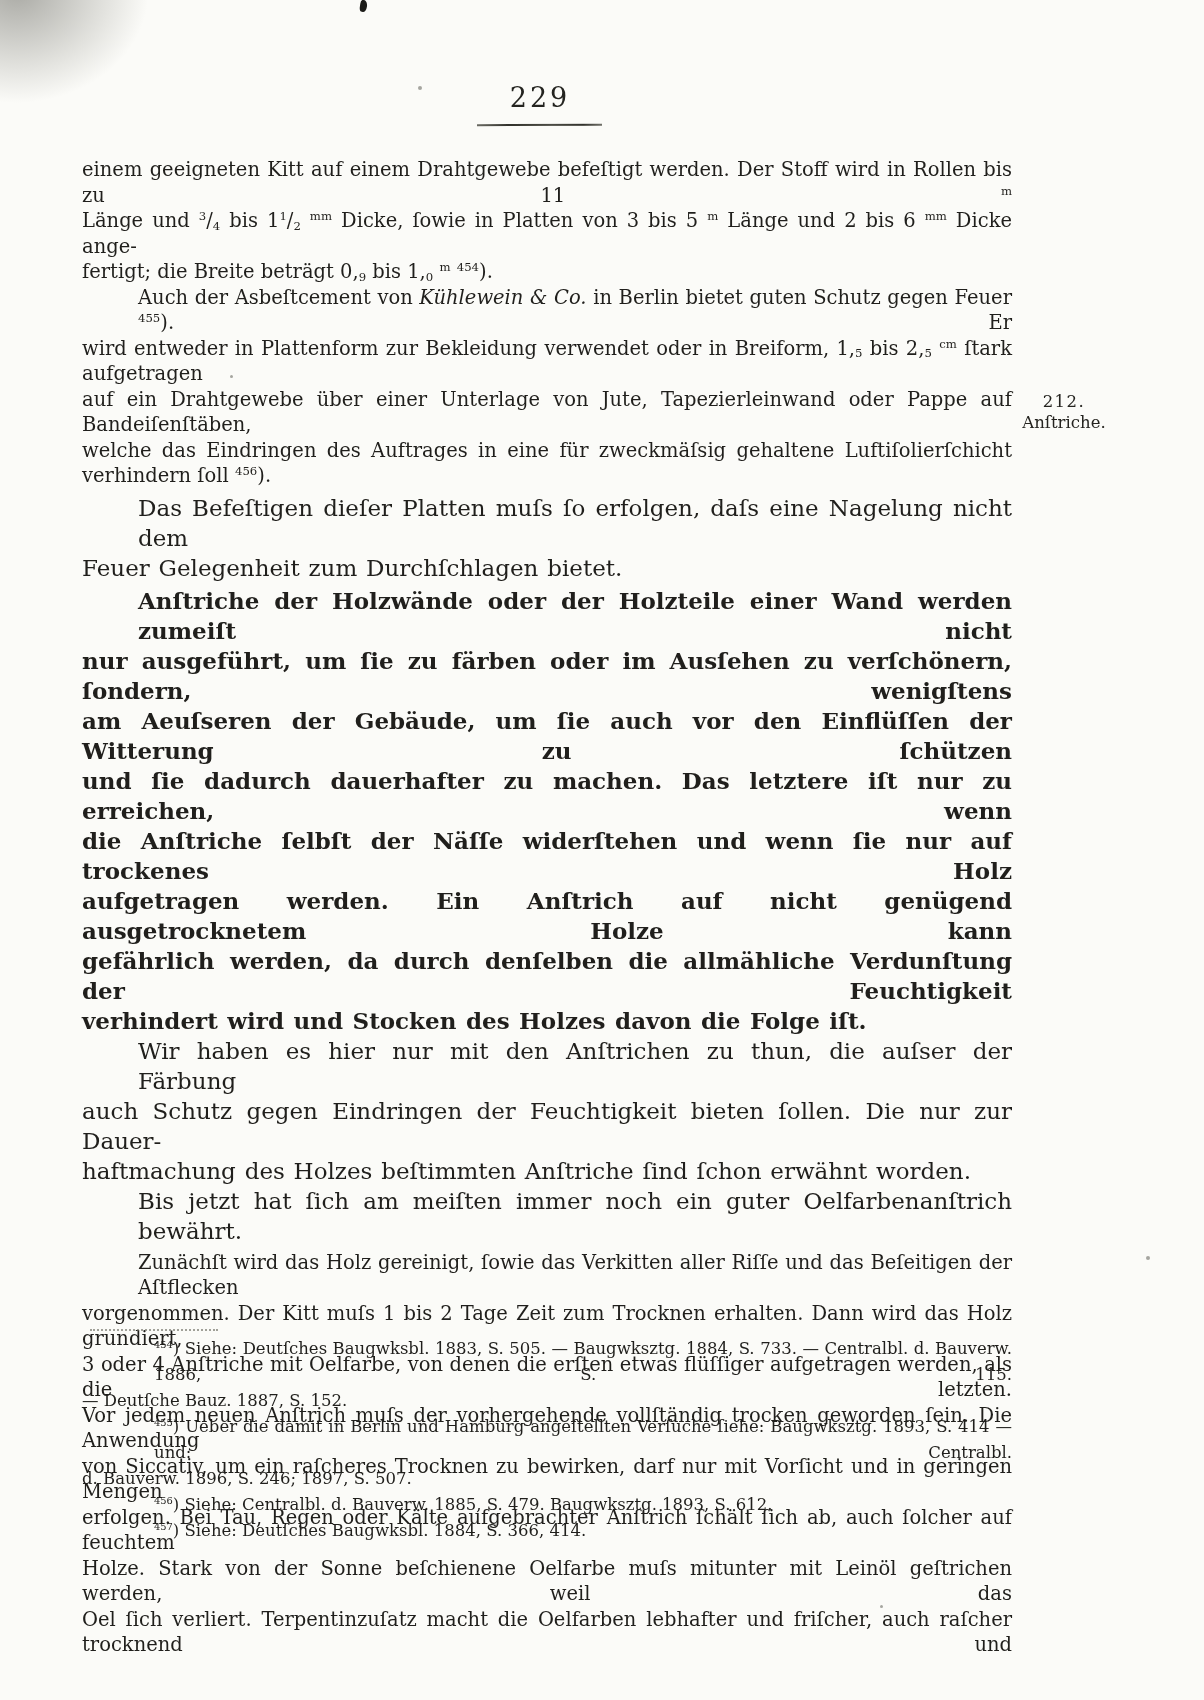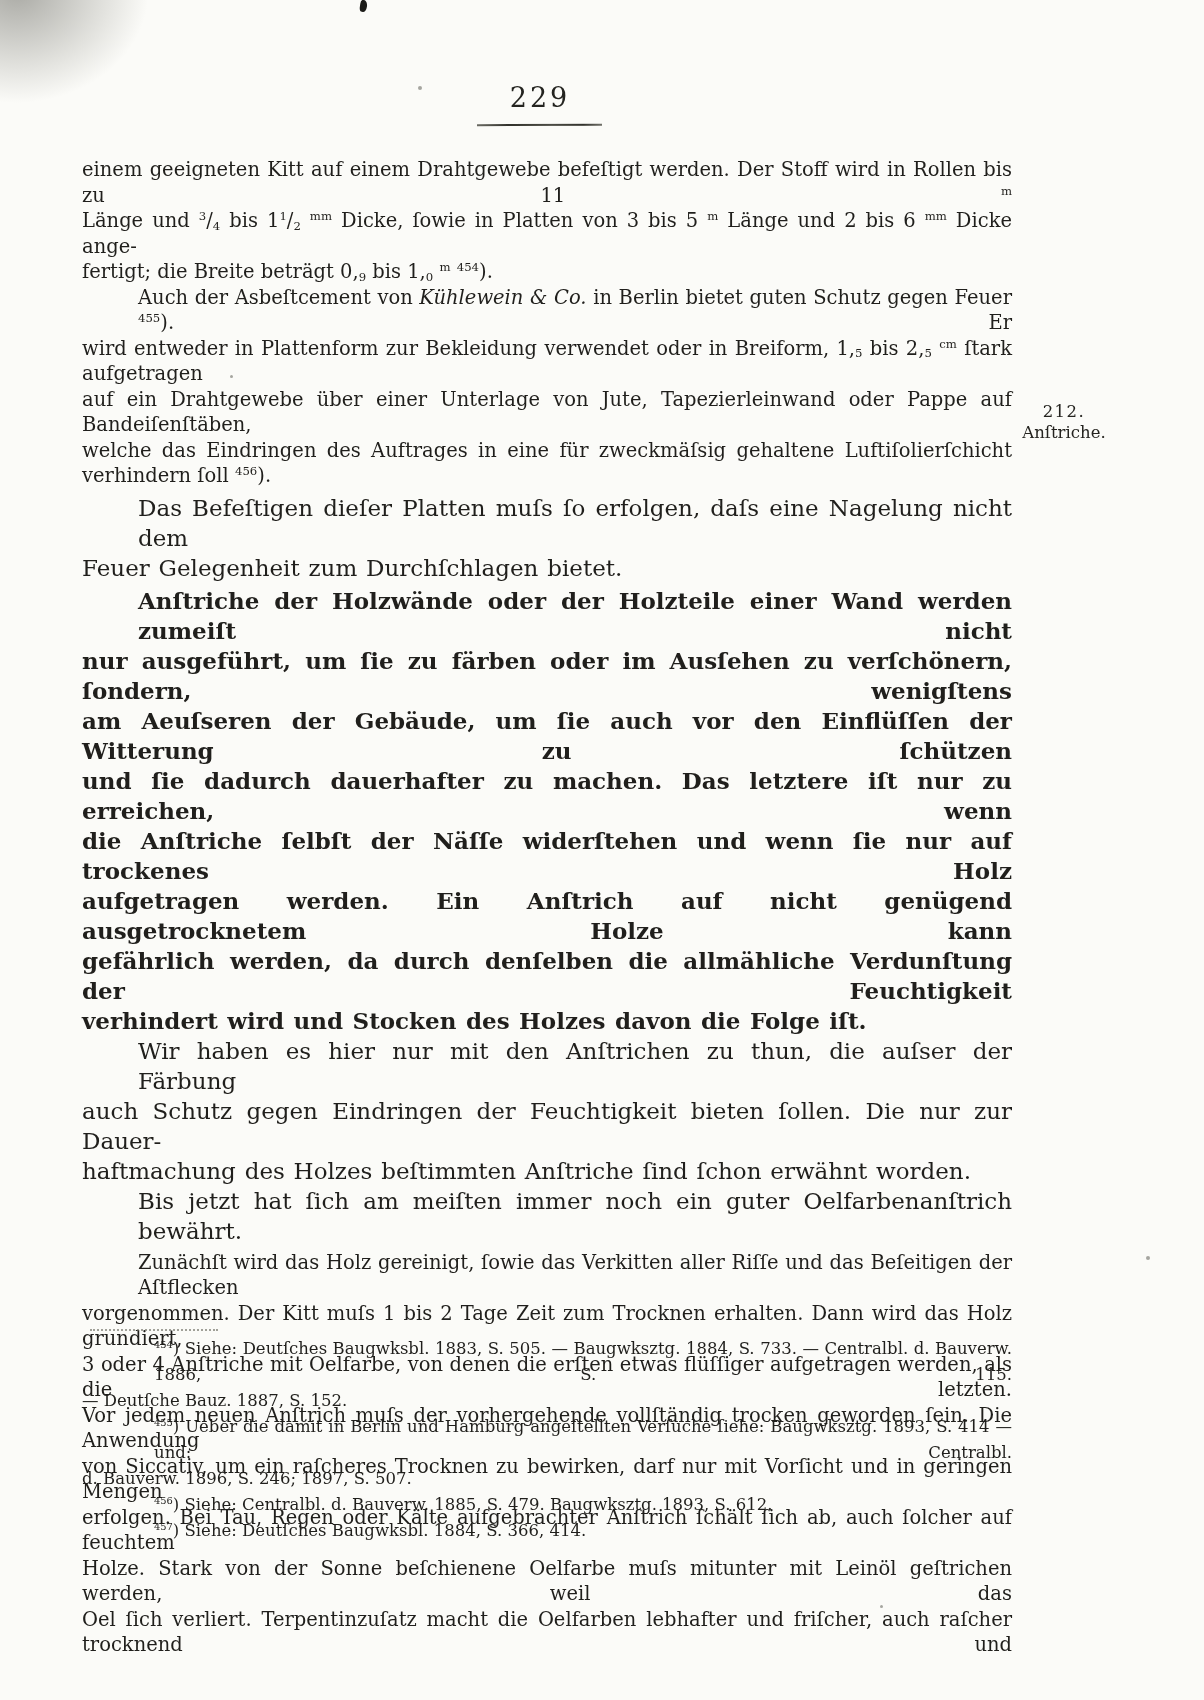--- a/index.html
+++ b/index.html
@@ -64,21 +64,21 @@
   .textcol .para:nth-child(10){margin-top:7px;}
   .line{text-align:justify;text-align-last:justify;}
   .line.last{text-align-last:left;}
   .para.indent > .line.first{padding-left:56px;}
   sup{font-size:.60em;line-height:0;letter-spacing:0;}
   sub{font-size:.60em;line-height:0;vertical-align:baseline;position:relative;top:.22em;}
   i{font-style:italic;}
 
   
   .margin-note{
-    position:absolute;left:1020px;top:401px;width:88px;
+    position:absolute;left:1020px;top:391px;width:88px;
     text-align:center;font-size:16.5px;line-height:21px;color:#24231f;
   }
   .margin-note .num{letter-spacing:1.5px;}
 
   
   .fn-sep{
     position:absolute;left:90px;top:1329px;width:128px;height:0;
     border-top:2px dotted rgba(110,110,100,.65);
   }
   .footnotes{position:absolute;left:82px;top:1336px;width:930px;}

